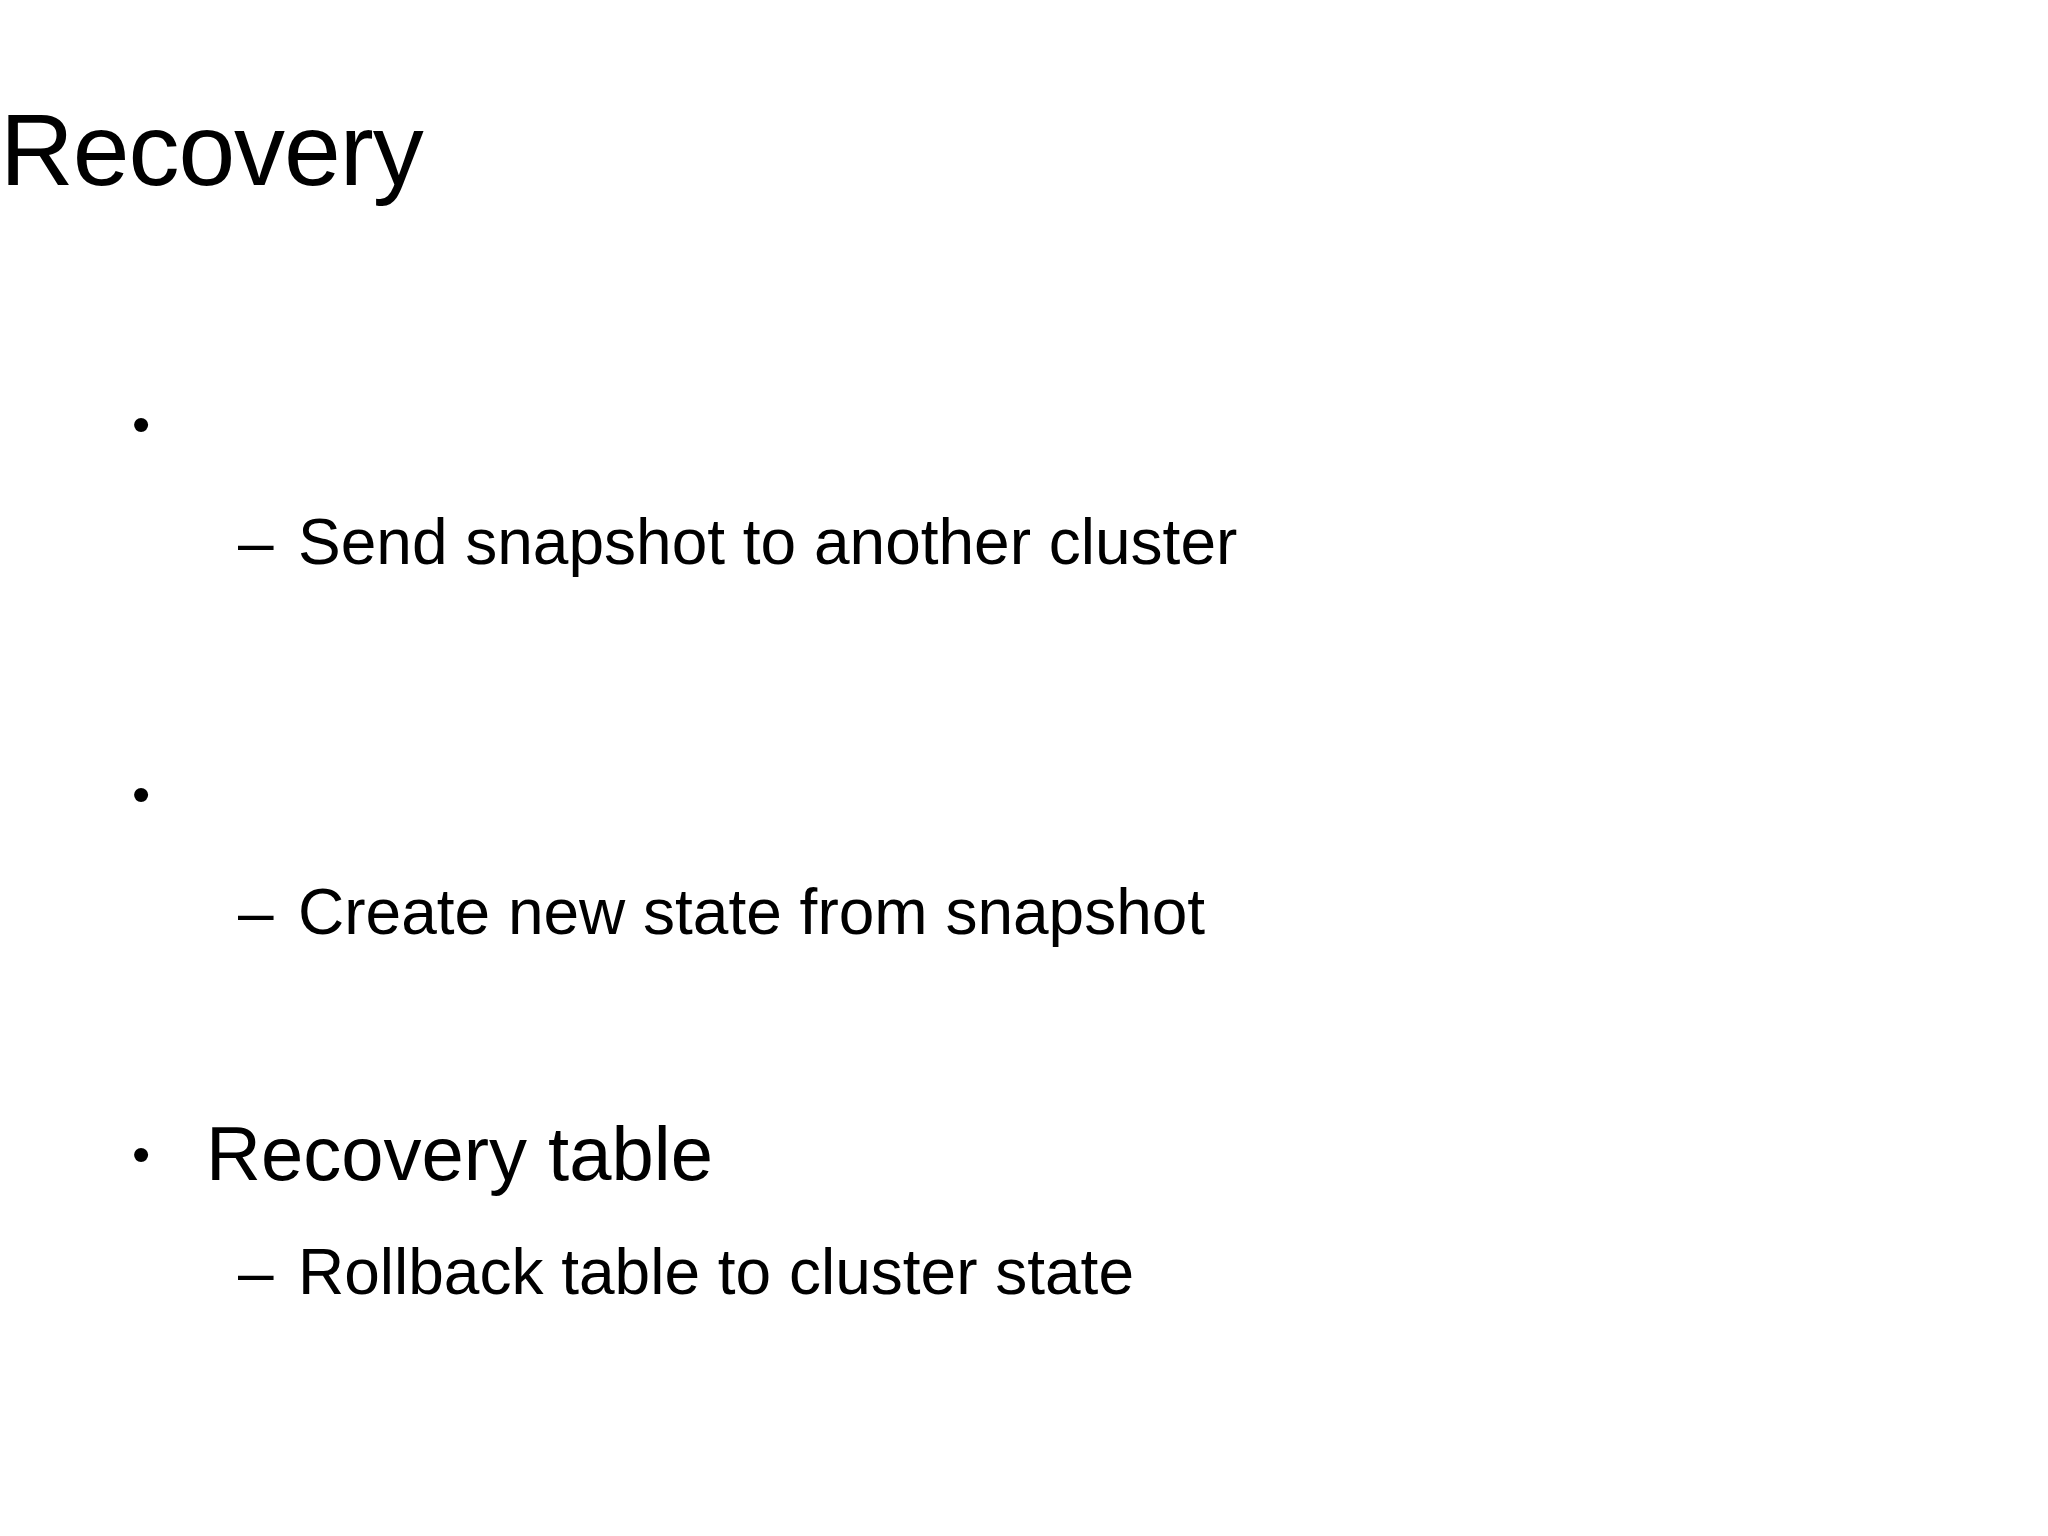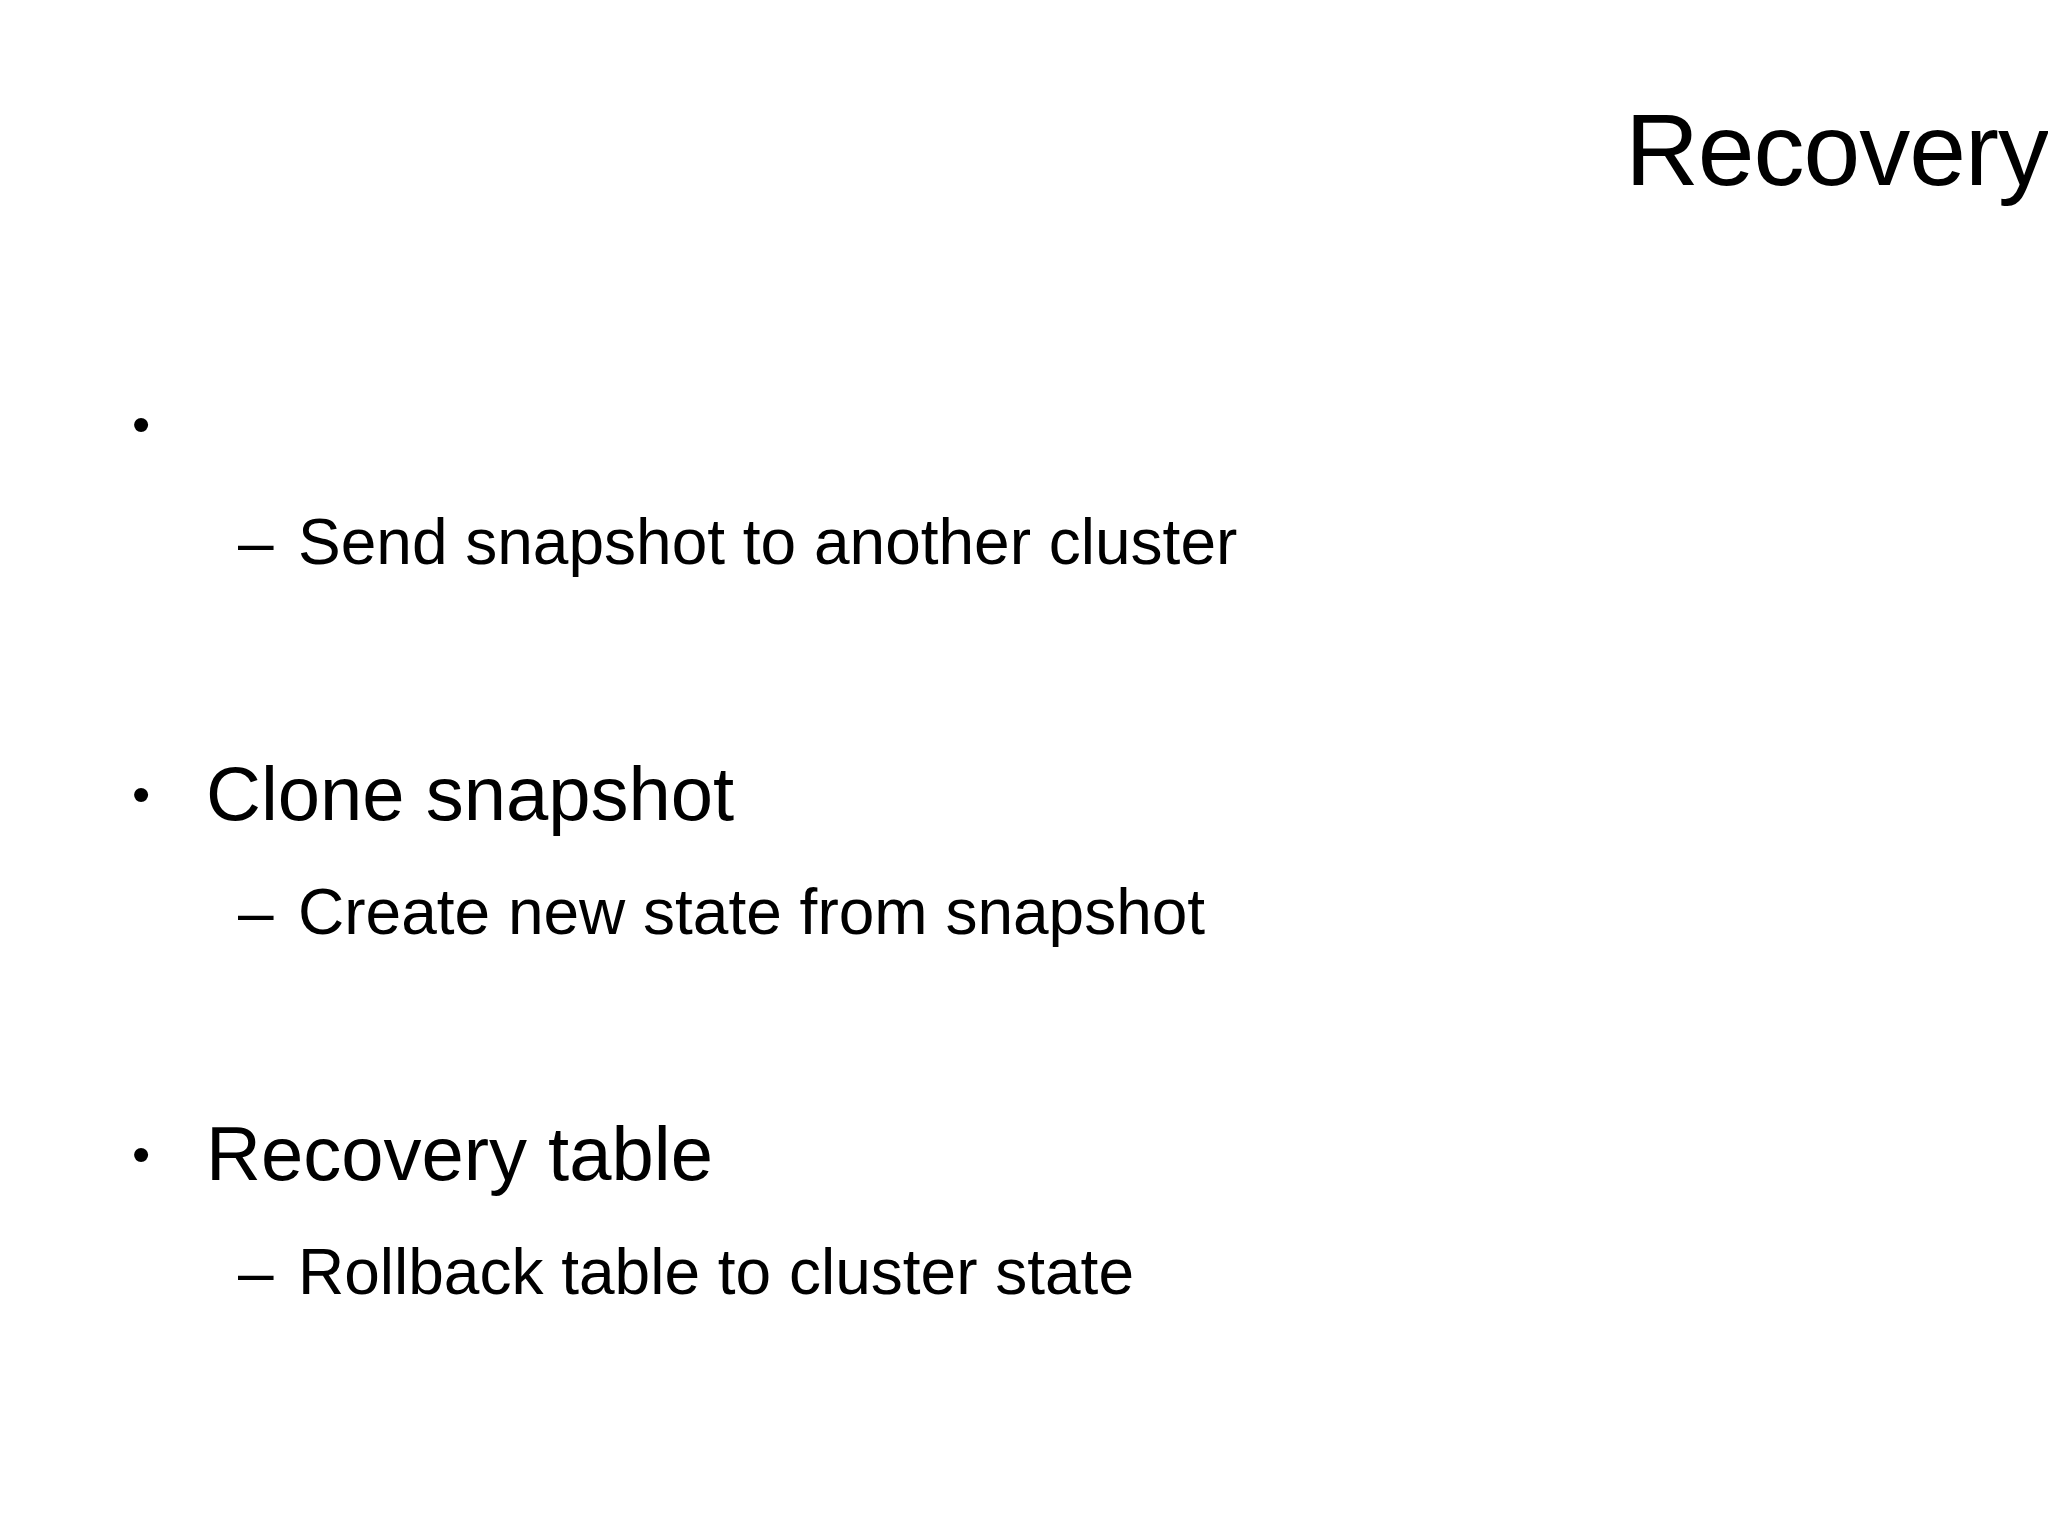--- a/index.html
+++ b/index.html
@@ -14,21 +14,21 @@
     background: #ffffff;
     overflow: hidden;
     font-family: "Liberation Sans", sans-serif;
     color: #000000;
   }
   .slide-title {
     position: absolute;
     top: 92px;
     left: 0;
     width: 100%;
-    text-align: right;
+    text-align: left;
     font-size: 102px;
     line-height: 1.15;
     font-weight: 400;
     letter-spacing: -1px;
   }
   .bullet-group {
     position: absolute;
     left: 0;
     width: 2048px;
   }
@@ -80,21 +80,20 @@
     </div>
     <div class="l2-row">
       <span class="l2-glyph">–</span>
       <span class="label-text">Send snapshot to another cluster</span>
     </div>
   </div>
 
   <div class="bullet-group g1">
     <div class="l1-row">
       <span class="l1-glyph">•</span>
-      <span class="label-text">Clone snapshot</span>
     </div>
     <div class="l2-row">
       <span class="l2-glyph">–</span>
       <span class="label-text">Create new state from snapshot</span>
     </div>
   </div>
 
   <div class="bullet-group g2">
     <div class="l1-row">
       <span class="l1-glyph">•</span>

